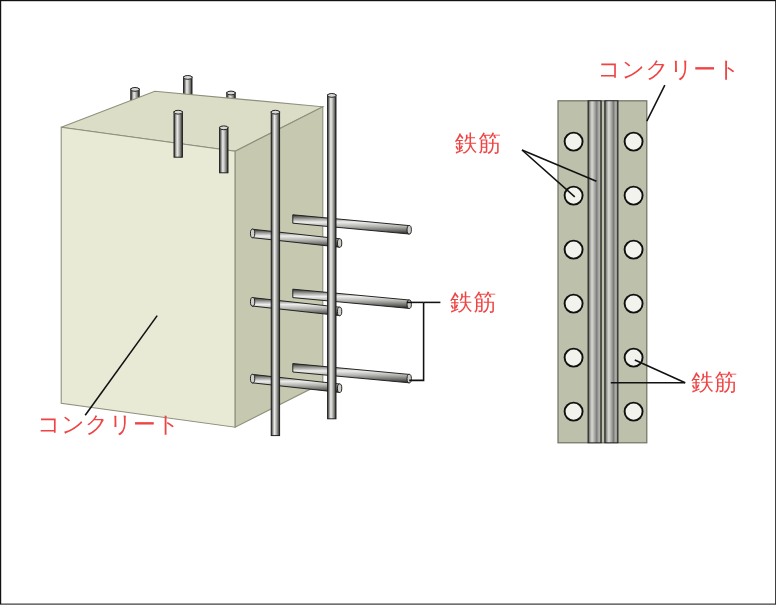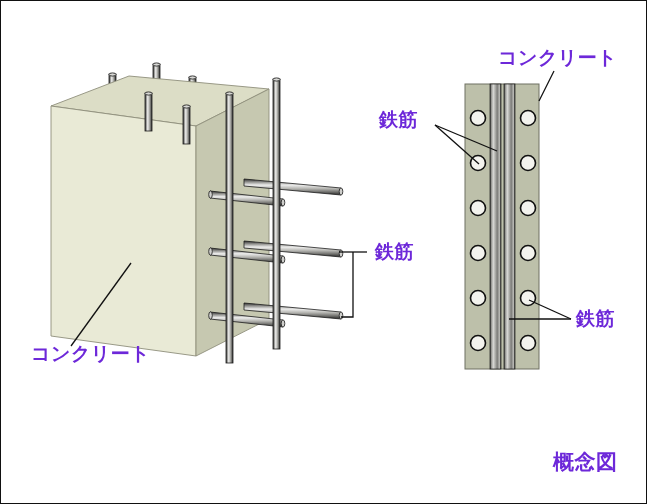--- a/index.html
+++ b/index.html
@@ -1,19 +1,19 @@
 <!DOCTYPE html>
 <html><head>
 <meta charset="utf-8">
 <style>
   html,body{margin:0;padding:0;background:#ffffff;}
   body{font-family:"DejaVu Sans","Liberation Sans",sans-serif;}
   #root{position:relative;width:647px;height:504px;background:#ffffff;overflow:hidden;
         box-sizing:border-box;border:1px solid #111111;}
-  .lbl{position:absolute;color:#6d28d9;font-weight:700;letter-spacing:0.5px;white-space:nowrap;}
+  .lbl{position:absolute;color:#ef4444;font-weight:400;letter-spacing:0.5px;white-space:nowrap;}
   .lbl-lg{font-size:19px;}
   .lbl-cap{font-size:21px;}
   svg{position:absolute;left:0;top:0;}
 </style>
 </head>
 <body>
 
 <div id="root">
 
   <svg width="647" height="504" viewBox="0 0 647 504">
@@ -170,15 +170,14 @@
   <div class="lbl lbl-lg" style="left:30px;top:340px;">コンクリート</div>
 
   <div class="lbl lbl-lg" style="left:374px;top:238px;">鉄筋</div>
 
   <div class="lbl lbl-lg" style="left:497px;top:44px;">コンクリート</div>
 
   <div class="lbl lbl-lg" style="left:378px;top:106px;">鉄筋</div>
 
   <div class="lbl lbl-lg" style="left:575px;top:305px;">鉄筋</div>
 
-  <div class="lbl lbl-cap" style="left:552px;top:447px;">概念図</div>
 
 </div>
 
 </body></html>

